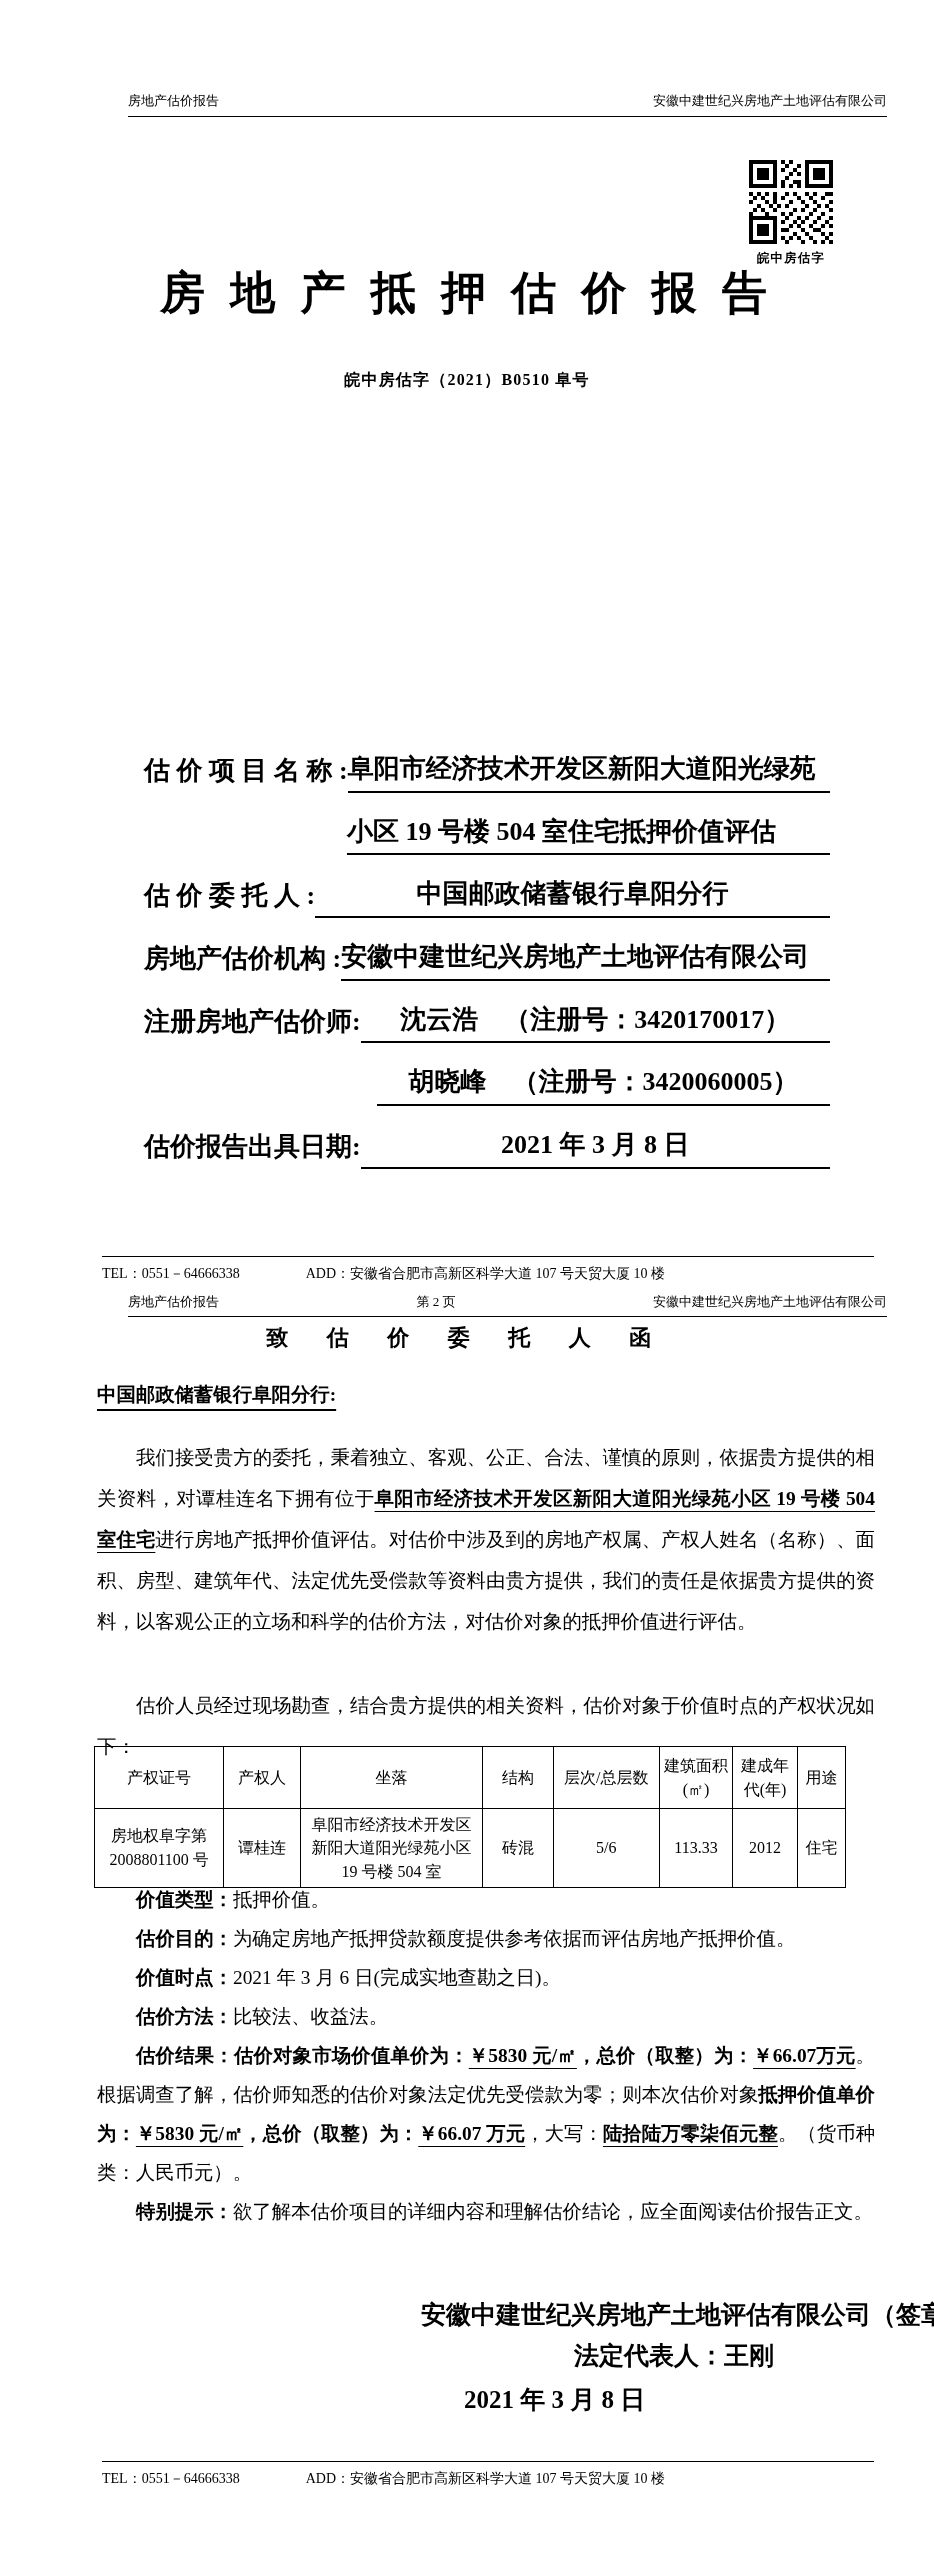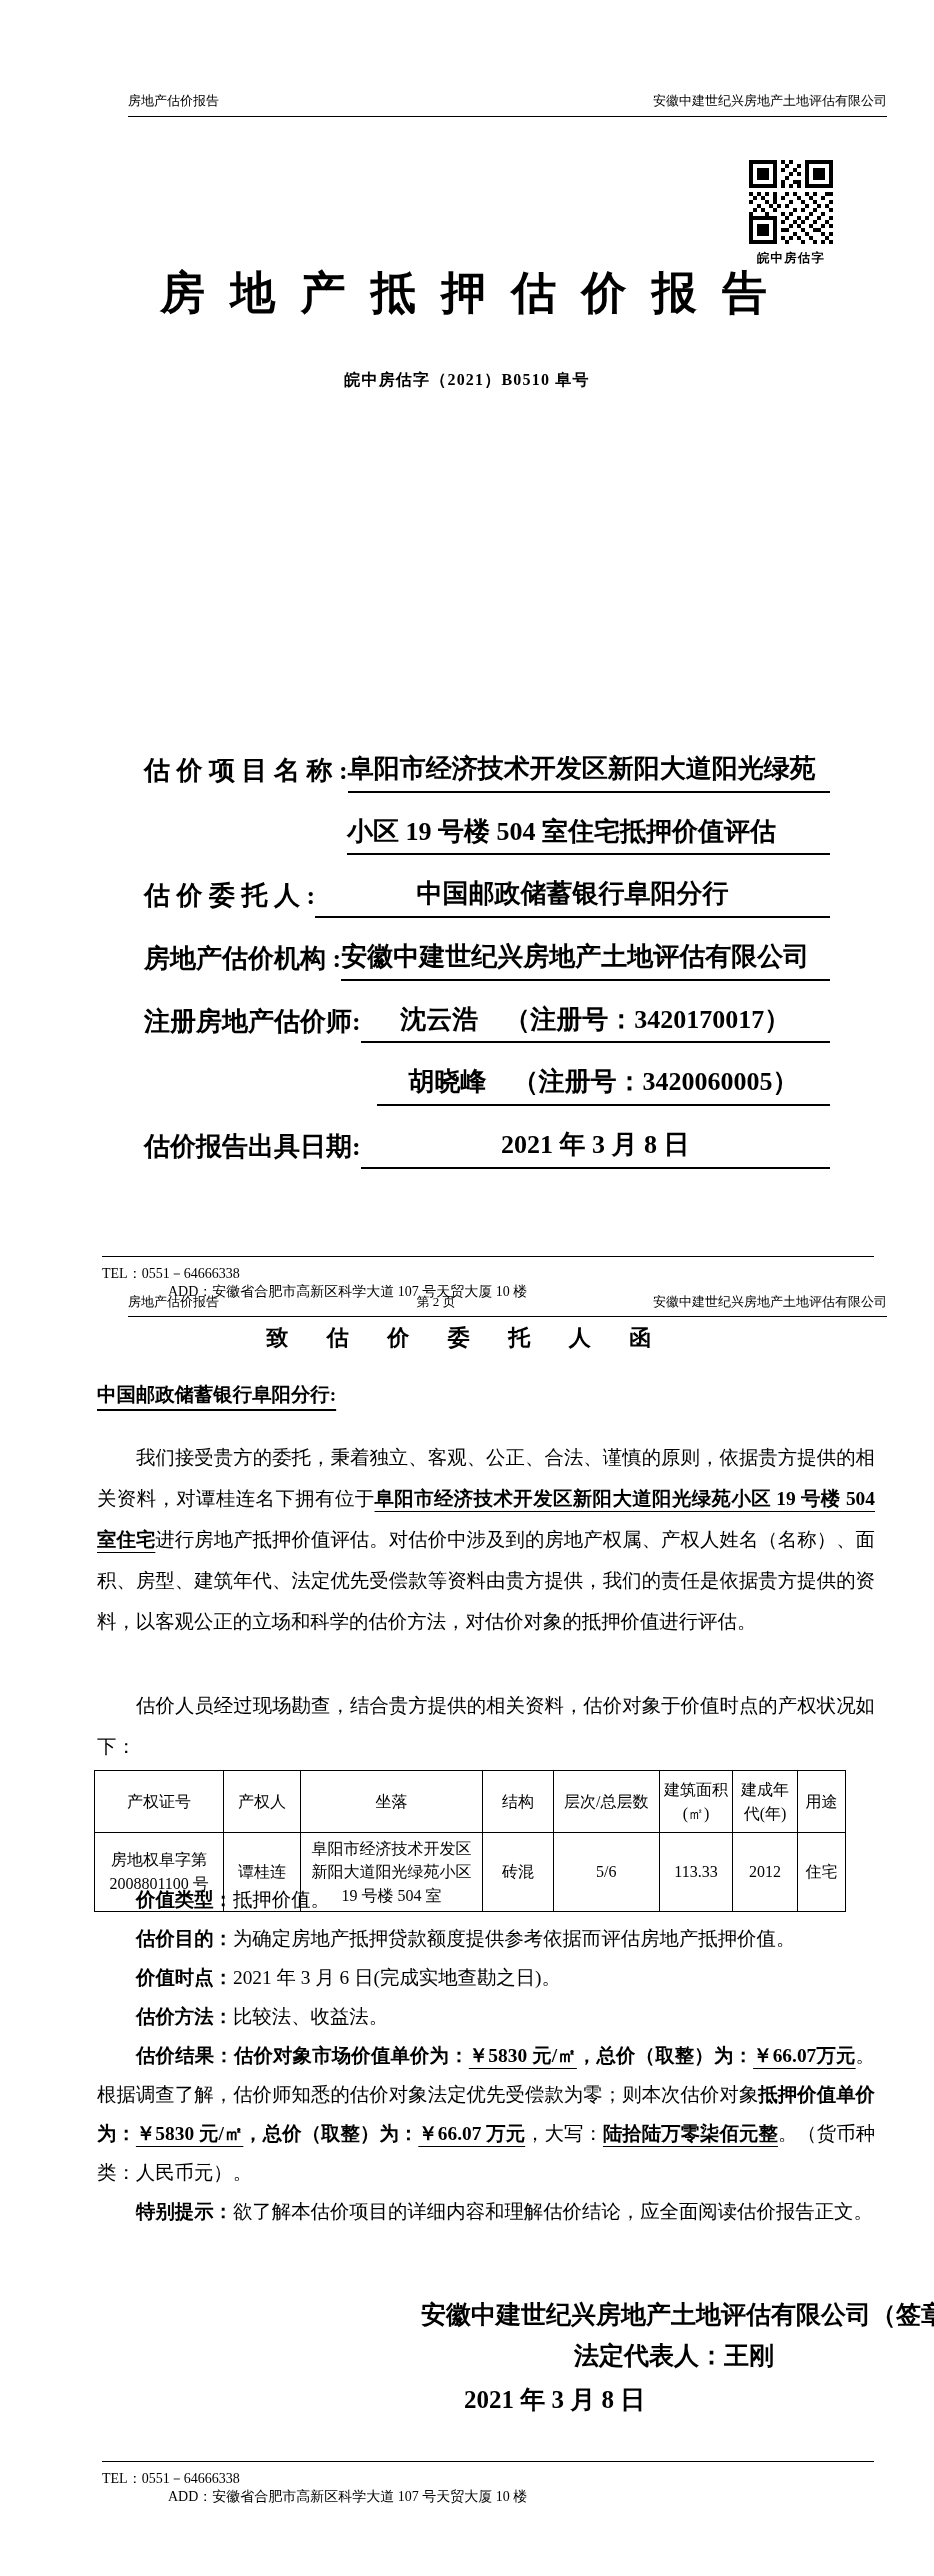--- a/index.html
+++ b/index.html
@@ -13,21 +13,21 @@
   .b { font-weight:bold; }
   .u { text-decoration:underline; text-underline-offset:5.9px; text-decoration-thickness:1.2px; }
 
   
   .pgheader {
     left:128px; width:759px; display:flex; justify-content:space-between;
     font-size:13px; padding-bottom:5.9px; border-bottom:1.8px solid #000;
   }
   .pgfooter {
     left:102px; width:772px; border-top:1.2px solid #000;
-    padding-top:8.2px; font-size:14px; display:flex;flex-direction:column;
+    padding-top:8.2px; font-size:14px; display:flex;
   }
   .pgfooter .add { margin-left:66px; }
 
   
   .qr-wrap { top:160px; left:749px; width:84px; text-align:center; }
   .qr-wrap svg { display:block; width:84px; height:84px; }
   .qr-caption { margin-top:5.9px; font-size:12.4px; font-weight:bold; letter-spacing:1.2px; white-space:nowrap; }
   .report-title {
     top:263px; left:0; width:100%; text-align:center;
     font-size:45px; font-weight:bold; letter-spacing:7px; white-space:nowrap;
@@ -47,21 +47,21 @@
     font-size:13px; padding-bottom:4.7px; border-bottom:1.8px solid #000;
   }
   .letter-title {
     top:1323px; left:0; width:100%; text-align:center;
     font-size:22px; font-weight:bold; letter-spacing:16.5px; white-space:nowrap;
   }
   .salute { top:1381px; left:97px; font-size:19.4px; font-weight:bold; }
   .salute span { text-decoration:underline; text-underline-offset:8.2px; text-decoration-thickness:1.8px; }
   .para { left:97px; width:778px; font-size:19.4px; line-height:41px; text-align:justify; }
   .indent { text-indent:39px; }
-  .own-table { top:1746px; left:94px; width:752px; border-collapse:collapse; font-size:16px; table-layout:fixed;margin-top:24px; }
+  .own-table { top:1746px; left:94px; width:752px; border-collapse:collapse; font-size:16px; table-layout:fixed; }
   .own-table th, .own-table td {
     border:1.2px solid #000; text-align:center; vertical-align:middle;
     font-weight:normal; padding:3.5px 2.9px; line-height:23.5px;
   }
   .own-table thead th { height:62px; }
   .items { top:1880px; left:97px; width:778px; font-size:19.4px; line-height:39px; }
   .items p { margin:0; text-indent:39px; text-align:justify; }
   .sig { font-size:25px; white-space:nowrap;font-weight:bold; }
 </style>
 </head>

